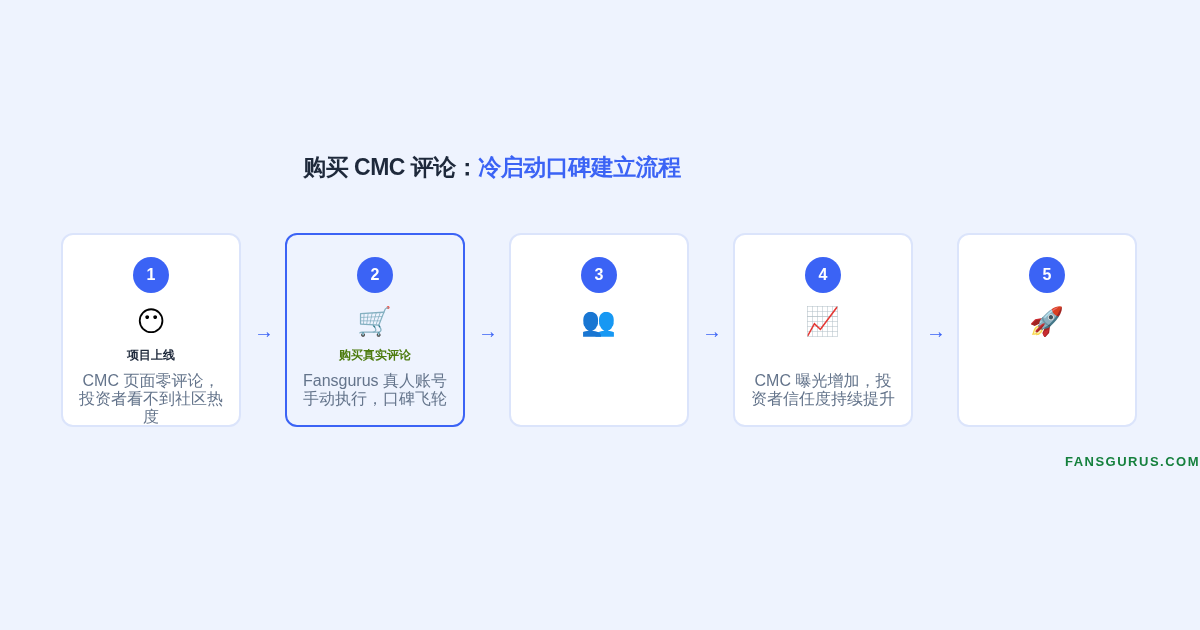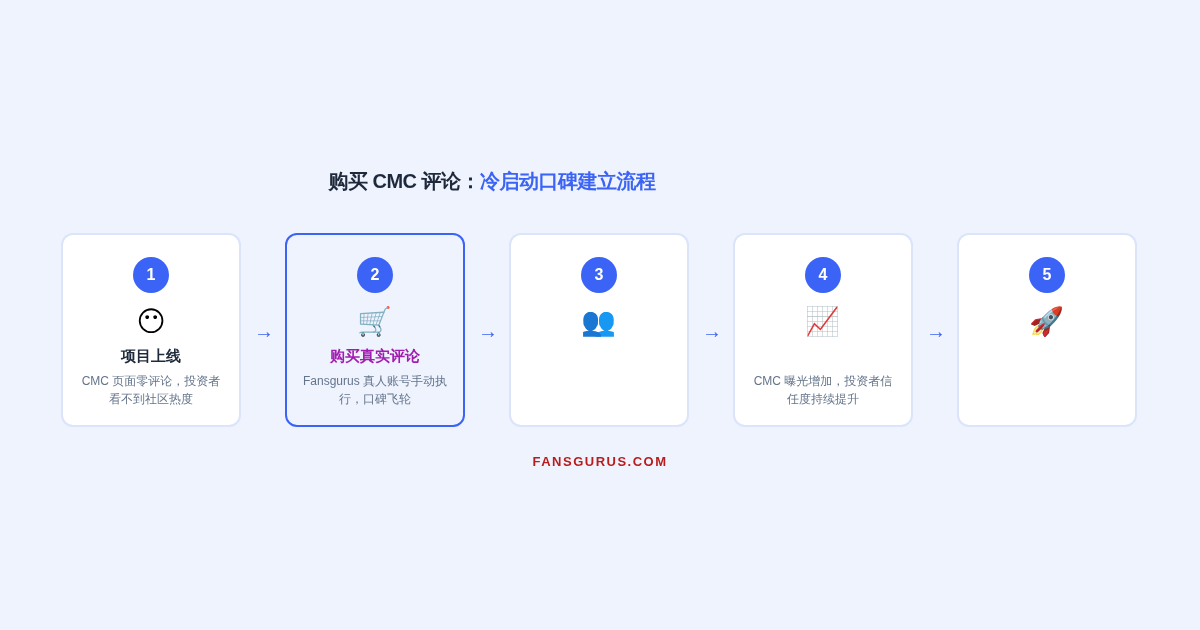--- a/index.html
+++ b/index.html
@@ -2,22 +2,22 @@
 <html><head>
 <meta charset="utf-8">
 <style>
   html, body { margin:0; padding:0; }
   body {
     width:1200px; height:630px; background:#eef3fe;
     font-family: "Liberation Sans", "DejaVu Sans", sans-serif;
     position:relative; overflow:hidden;
   }
   .title {
-    position:absolute; top:168px; left:0; width:984px; text-align:center;
-    font-size:20px; font-weight:bold; color:#1e293b; letter-spacing:-0.5px;
+    position:absolute; top:152px; left:0; width:984px; text-align:center;
+    font-size:23px; font-weight:bold; color:#1e293b; letter-spacing:-0.5px;
   }
   .title .accent { color:#3b63f5; }
   .flow {
     position:absolute; top:233px; left:61px; width:1078px; height:196px;
   }
   .card {
     position:absolute; top:0; width:180px; height:194px;
     background:#ffffff; border:2px solid #dbe4fb; border-radius:12px;
     box-sizing:border-box; text-align:center;
   }
@@ -26,34 +26,34 @@
     position:absolute; top:22px; left:50%; margin-left:-18px;
     width:36px; height:36px; border-radius:50%; background:#3b63f5;
     color:#fff; font-weight:bold; font-size:16px; line-height:36px;
   }
   .icon {
     position:absolute; top:70px; left:0; width:100%; font-size:28px; line-height:34px;
     font-family: "DejaVu Sans", sans-serif;
   }
   .step-title {
     position:absolute; top:112px; left:0; width:100%;
-    font-size:15px; font-weight:bold; color:#1e293b;
+    font-size:12px; font-weight:bold; color:#1e293b;
   }
-  .card.active .step-title { color:#a21caf; }
+  .card.active .step-title { color:#4d7c0f; }
   .desc {
     position:absolute; top:137px; left:14px; right:14px;
-    font-size:12px; line-height:18px; color:#64748b;
+    font-size:16px; line-height:18px; color:#64748b;
   }
   .arrow {
     position:absolute; top:87px; width:42px; text-align:center;
     font-size:20px; color:#3b63f5;
   }
   .footer {
-    position:absolute; top:454px; left:0; width:1200px; text-align:center;
-    font-size:13px; font-weight:bold; color:#b91c1c; letter-spacing:1.5px;
+    position:absolute; top:454px; left:0; width:1200px; text-align:right;
+    font-size:13px; font-weight:bold; color:#15803d; letter-spacing:1.5px;
   }
 </style>
 </head>
 <body>
 
 <div class="title">
   <span>购买 CMC 评论：</span><span class="accent">冷启动口碑建立流程</span>
 </div>
 
 <div class="flow">

